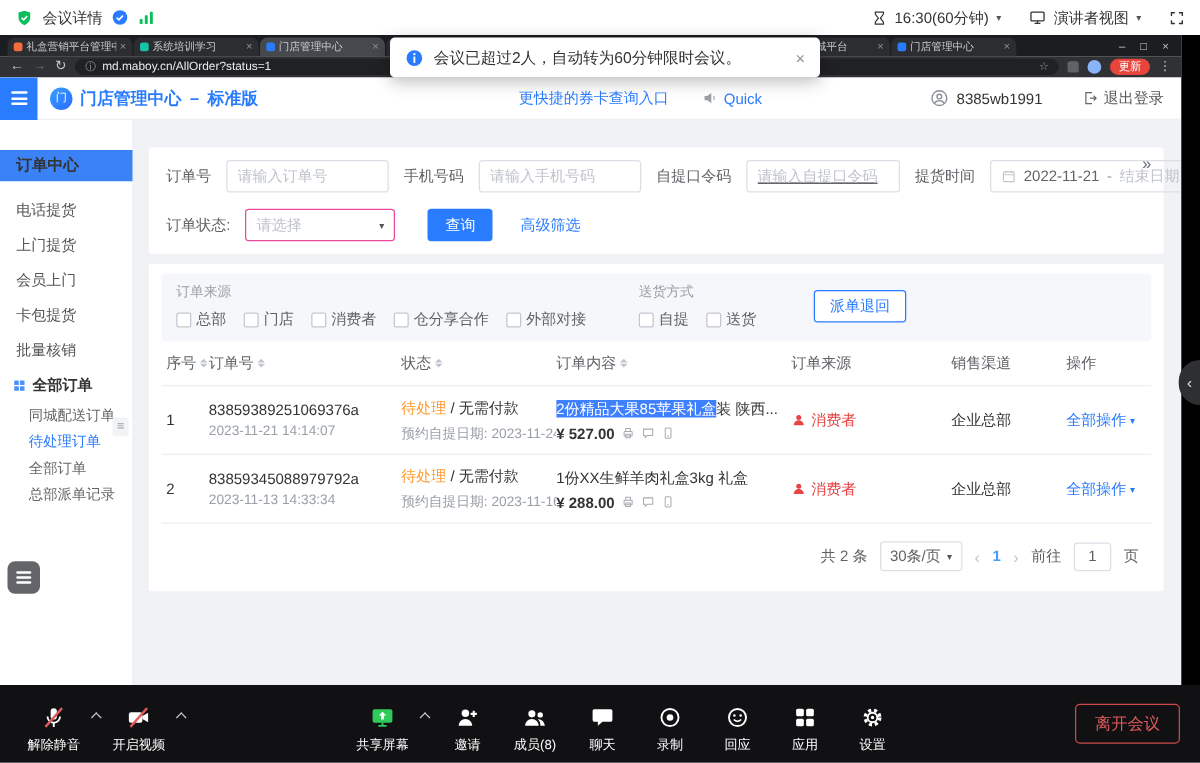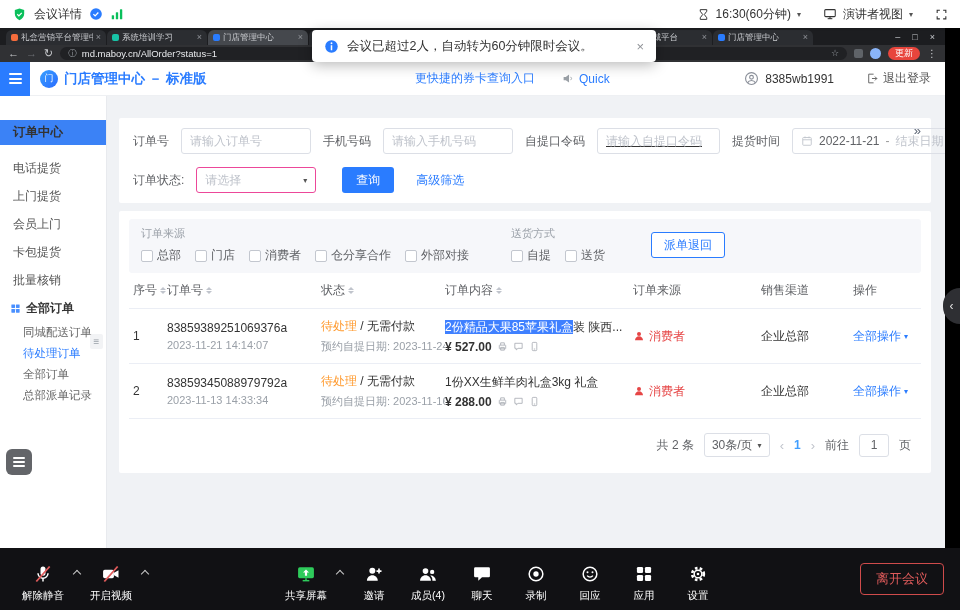--- a/index.html
+++ b/index.html
@@ -608,21 +608,21 @@
     </div>
     <div class="mb-item">
       <span class="ic">
         <svg viewBox="0 0 24 24" width="20" height="20" fill="#fff">
             <circle cx="9" cy="8.5" r="3.4"></circle>
             <path d="M2.5 20c0-3.6 2.9-6.5 6.5-6.5s6.5 2.9 6.5 6.5z"></path>
             <circle cx="17" cy="9.5" r="2.6"></circle>
             <path d="M14.8 13.4a7.6 7.6 0 0 1 6.7 6.6h-4.2a8.5 8.5 0 0 0-2.5-6.6z"></path>
           </svg>
       </span>
-      <span class="mb-label">成员(4)</span>
+      <span class="mb-label">成员(8)</span>
     </div>
     <div class="mb-item">
       <span class="ic">
         <svg viewBox="0 0 24 24" width="20" height="20">
             <path d="M4 4h16a1.5 1.5 0 0 1 1.5 1.5v9A1.5 1.5 0 0 1 20 16h-8l-4.5 4v-4H4a1.5 1.5 0 0 1-1.5-1.5v-9A1.5 1.5 0 0 1 4 4z" fill="#fff"></path>
           </svg>
       </span>
       <span class="mb-label">聊天</span>
     </div>
     <div class="mb-item">

